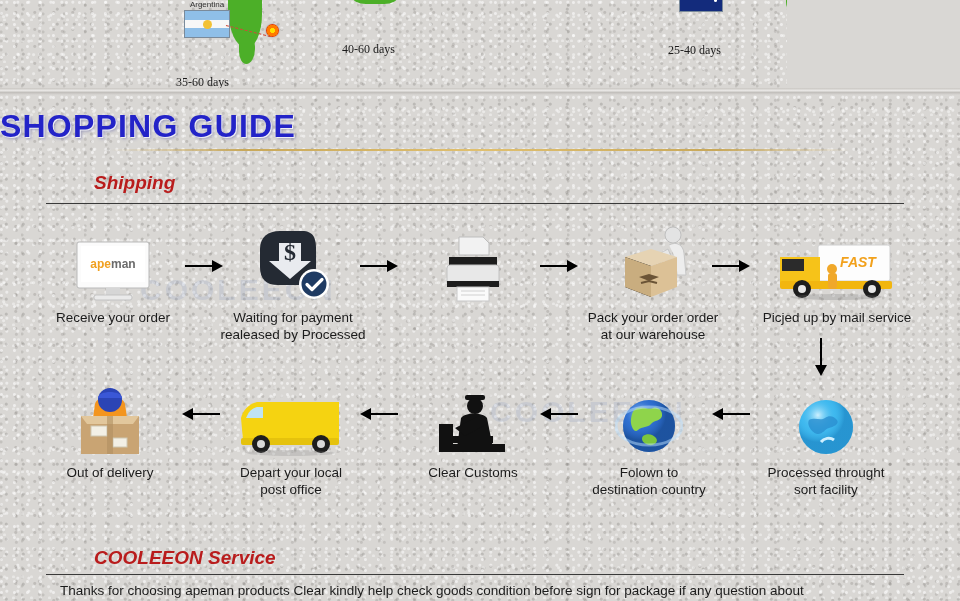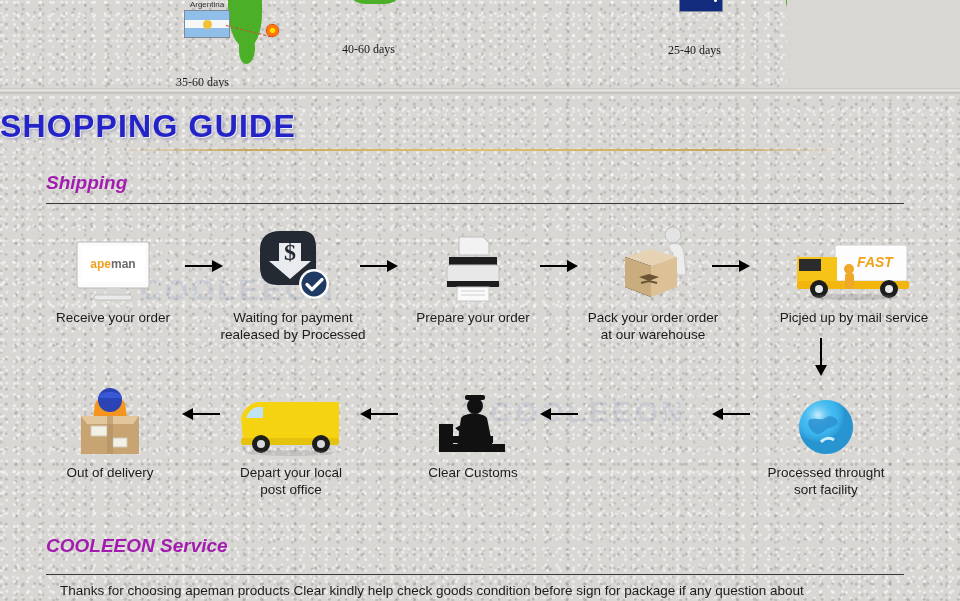--- a/index.html
+++ b/index.html
@@ -37,21 +37,21 @@
   .route{position:absolute;height:0;border-top:1px dashed #d04a3a;transform-origin:left center;}
   #divider{position:absolute;left:0;top:88px;width:960px;height:7px;
      background:linear-gradient(180deg,#c9c6c2 0%,#efeeec 45%,#bdbab6 55%,#d9d7d4 100%);}
   
   #guide{position:absolute;left:0;top:95px;width:960px;height:506px;overflow:hidden;}
   #page-title{position:absolute;left:0;top:13px;width:960px;text-align:left;
      font-size:32px;font-weight:bold;letter-spacing:1.2px;color:#2323c8;
      text-shadow:1px 1px 0 rgba(255,255,255,.8), 2px 2px 3px rgba(90,90,160,.45);}
   #title-rule{position:absolute;left:110px;top:54px;width:740px;height:2px;
      background:linear-gradient(90deg, rgba(200,170,90,0) 0%, #c8a85a 18%, #e0c070 50%, #c8a85a 82%, rgba(200,170,90,0) 100%);}
-  .sec-head{position:absolute;font-size:19px;font-style:italic;font-weight:bold;color:#a21caf;}
+  .sec-head{position:absolute;font-size:19px;font-style:italic;font-weight:bold;color:#b91c1c;margin-left:48px;}
   .sec-rule{position:absolute;height:1px;background:#3a3a3a;}
   .step{position:absolute;width:186px;text-align:center;}
   .step .art{height:78px;display:flex;align-items:flex-end;justify-content:center;}
   .step .cap{margin-top:6px;font-size:13.5px;line-height:17px;color:#1b1b1b;}
   .arrow-h{position:absolute;height:12px;display:flex;align-items:center;}
   .arrow-h .shaft{height:2.5px;background:#000;flex:1;}
   .arrow-h .head{width:0;height:0;border-top:6px solid transparent;border-bottom:6px solid transparent;}
   .arrow-h.right .head{border-left:11px solid #000;}
   .arrow-h.left .head{border-right:11px solid #000;order:-1;}
   .arrow-v{position:absolute;width:12px;display:flex;flex-direction:column;align-items:center;}
@@ -162,21 +162,20 @@
         <rect x="10" y="24" width="48" height="8" fill="#1d1d1d"></rect>
         <rect x="8" y="32" width="52" height="20" rx="3" fill="#e8e8e8" stroke="#c2c2c2"></rect>
         <rect x="8" y="48" width="52" height="6" fill="#1d1d1d"></rect>
         <rect x="18" y="54" width="32" height="14" fill="#fafafa" stroke="#c8c8c8"></rect>
         <g stroke="#d0d0d0">
             <line x1="22" y1="58" x2="46" y2="58"></line>
             <line x1="22" y1="62" x2="46" y2="62"></line>
           </g>
       </svg>
     </div>
-    <div class="cap">Prepare your order</div>
   </div>
   <div class="arrow-h right" style="left:540px;top:165px;width:38px;">
     <div class="shaft"></div>
       <div class="head"></div>
   </div>
 
   <div class="step" style="left:560px;top:130px;">
     <div class="art">
       <svg width="84" height="78" viewBox="0 0 84 78">
         <circle cx="62" cy="10" r="8" fill="#e3e3e3" stroke="#bfbfbf"></circle>
@@ -191,21 +190,21 @@
       </svg>
     </div>
     <div class="cap" style="white-space:pre-line;">Pack your order order
 at our warehouse</div>
   </div>
   <div class="arrow-h right" style="left:712px;top:165px;width:38px;">
     <div class="shaft"></div>
       <div class="head"></div>
   </div>
 
-  <div class="step" style="left:761px;top:130px;">
+  <div class="step" style="left:744px;top:130px;">
     <div class="art">
       <svg width="130" height="62" viewBox="0 0 130 62">
         <rect x="46" y="4" width="72" height="36" rx="2" fill="#fdfdfd" stroke="#cfcfcf"></rect>
         <text x="86" y="26" font-family="Liberation Sans, sans-serif" font-size="14" font-style="italic" font-weight="bold" fill="#f2a11c" text-anchor="middle">FAST</text>
         <path d="M8 16h40v26H8Z" fill="#f6c319"></path>
         <path d="M10 18h22v12H10Z" fill="#2b2b2b"></path>
         <rect x="8" y="40" width="112" height="8" rx="2" fill="#f2b60f"></rect>
         <circle cx="30" cy="48" r="9" fill="#1d1d1d"></circle>
           <circle cx="30" cy="48" r="4" fill="#e8e8e8"></circle>
         <circle cx="100" cy="48" r="9" fill="#1d1d1d"></circle>
@@ -240,20 +239,40 @@
       </svg>
     </div>
     <div class="cap" style="white-space:pre-line;">Processed throught
 sort facility</div>
   </div>
   <div class="arrow-h left" style="left:712px;top:313px;width:38px;">
     <div class="shaft"></div>
       <div class="head"></div>
   </div>
 
+  <div class="step" style="left:556px;top:285px;">
+    <div class="art">
+      <svg width="68" height="66" viewBox="0 0 68 66">
+        <circle cx="34" cy="34" r="26" fill="#2f6fd0"></circle>
+        <circle cx="34" cy="34" r="26" fill="url(#bg2)"></circle>
+        <defs>
+            <radialGradient id="bg2" cx="33%" cy="27%">
+              <stop offset="0%" stop-color="#bfe2ff"></stop>
+              <stop offset="55%" stop-color="#2f6fd0" stop-opacity=".25"></stop>
+              <stop offset="100%" stop-color="#11407f" stop-opacity=".6"></stop>
+            </radialGradient>
+          </defs>
+        <path d="M22 16c6-2 11 2 16 0s10 3 9 8-8 4-11 8-9 2-13 6-8-5-7-11 2-9 6-11Z" fill="#8fd44b"></path>
+        <path d="M28 44c4-3 10-2 13 2s-2 8-7 7-9-5-6-9Z" fill="#7cc63e"></path>
+        <ellipse cx="34" cy="34" rx="33" ry="19" fill="none" stroke="rgba(190,225,255,.5)" stroke-width="3"></ellipse>
+      </svg>
+    </div>
+    <div class="cap" style="white-space:pre-line;">Folown to
+destination country</div>
+  </div>
   <div class="arrow-h left" style="left:540px;top:313px;width:38px;">
     <div class="shaft"></div>
       <div class="head"></div>
   </div>
 
   <div class="step" style="left:380px;top:285px;">
     <div class="art">
       <svg width="72" height="64" viewBox="0 0 72 64">
         <rect x="28" y="1" width="20" height="5" rx="2" fill="#111"></rect>
         <circle cx="38" cy="12" r="8" fill="#111"></circle>
@@ -302,16 +321,16 @@
         <path d="M8 28h58v38H8Z" fill="#c9a473"></path>
         <path d="M8 28h58l-6 8H14Z" fill="#e2c79c"></path>
         <rect x="18" y="38" width="16" height="10" fill="#f3f0e6" stroke="#cfc8b4"></rect>
         <rect x="40" y="50" width="14" height="9" fill="#f3f0e6" stroke="#cfc8b4"></rect>
         <rect x="34" y="28" width="6" height="38" fill="#b08f60" opacity=".6"></rect>
       </svg>
     </div>
     <div class="cap">Out of delivery</div>
   </div>
 
-  <div class="sec-head" style="left:46px;top:440px;">COOLEEON Service</div>
+  <div class="sec-head" style="left:46px;top:452px;">COOLEEON Service</div>
   <div class="sec-rule" style="left:46px;top:479px;width:858px;"></div>
   <div id="service-text">Thanks for choosing apeman products Clear kindly help check goods condition before sign for package if any question about</div>
 </div>
 
 </body></html>

